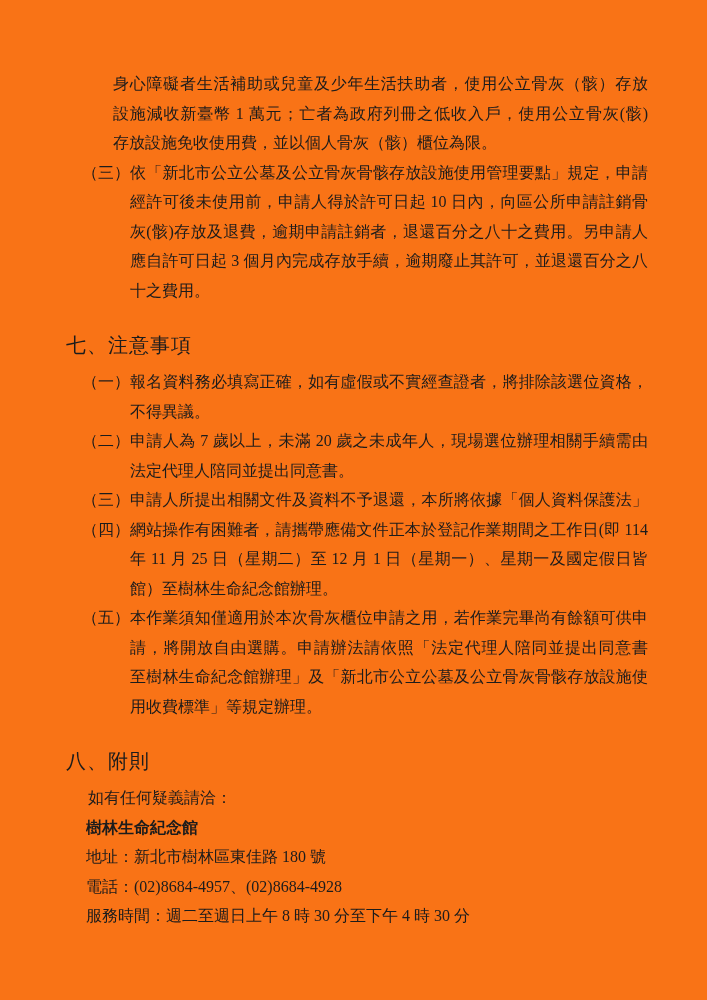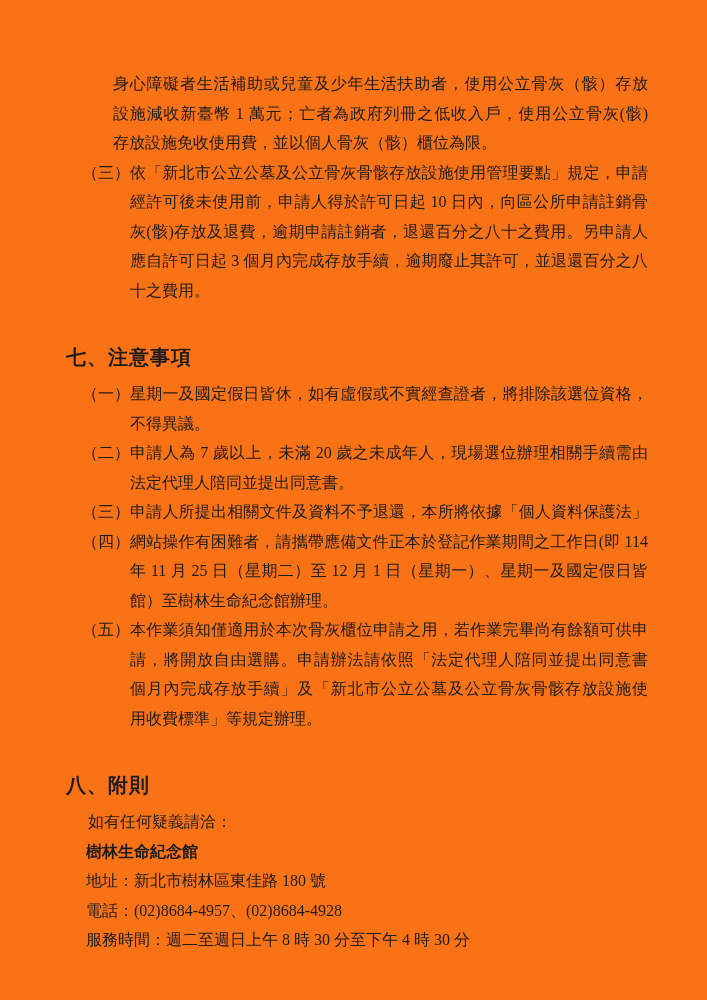--- a/index.html
+++ b/index.html
@@ -28,23 +28,22 @@
     overflow: hidden;
   }
   
   .line.j {
     text-align: justify;
     text-align-last: justify;
   }
   .section-header {
     font-size: 20px;
     line-height: 32px;
-    margin: 36px 0 6px 0;
+    margin: 24px 0 6px 0;
     letter-spacing: 1px;
-    font-weight: bold;
   }
   .list-item {
     display: flex;
     align-items: flex-start;
     margin-left: 16px;
   }
   .list-item .marker {
     flex: 0 0 auto;
     min-width: 31px;
     line-height: 29.5px;
@@ -75,21 +74,21 @@
         <div class="line j">經許可後未使用前，申請人得於許可日起 10 日內，向區公所申請註銷骨</div>
         <div class="line j">灰(骸)存放及退費，逾期申請註銷者，退還百分之八十之費用。另申請人</div>
         <div class="line j">應自許可日起 3 個月內完成存放手續，逾期廢止其許可，並退還百分之八</div>
         <div class="line">十之費用。</div>
       </div>
     </div>
     <div class="block section-header">七、注意事項</div>
     <div class="block list-item">
       <span class="marker">（一）</span>
       <div class="item-lines">
-        <div class="line j">星期一及國定假日皆休，如有虛假或不實經查證者，將排除該選位資格，</div>
+        <div class="line j">報名資料務必填寫正確，如有虛假或不實經查證者，將排除該選位資格，</div>
         <div class="line">不得異議。</div>
       </div>
     </div>
     <div class="block list-item">
       <span class="marker">（二）</span>
       <div class="item-lines">
         <div class="line j">申請人為 7 歲以上，未滿 20 歲之未成年人，現場選位辦理相關手續需由</div>
         <div class="line">法定代理人陪同並提出同意書。</div>
       </div>
     </div>
@@ -105,21 +104,21 @@
         <div class="line j">網站操作有困難者，請攜帶應備文件正本於登記作業期間之工作日(即 114</div>
         <div class="line j">年 11 月 25 日（星期二）至 12 月 1 日（星期一）、星期一及國定假日皆休</div>
         <div class="line">館）至樹林生命紀念館辦理。</div>
       </div>
     </div>
     <div class="block list-item">
       <span class="marker">（五）</span>
       <div class="item-lines">
         <div class="line j">本作業須知僅適用於本次骨灰櫃位申請之用，若作業完畢尚有餘額可供申</div>
         <div class="line j">請，將開放自由選購。申請辦法請依照「法定代理人陪同並提出同意書</div>
-        <div class="line j">個月內完成存放手續」及「新北市公立公墓及公立骨灰骨骸存放設施使</div>
+        <div class="line j">至樹林生命紀念館辦理」及「新北市公立公墓及公立骨灰骨骸存放設施使</div>
         <div class="line">用收費標準」等規定辦理。</div>
       </div>
     </div>
     <div class="block section-header">八、附則</div>
     <div class="block para indent-lead">
       <div class="line">如有任何疑義請洽：</div>
     </div>
     <div class="block para indent-contact bold">
       <div class="line">樹林生命紀念館</div>
     </div>

